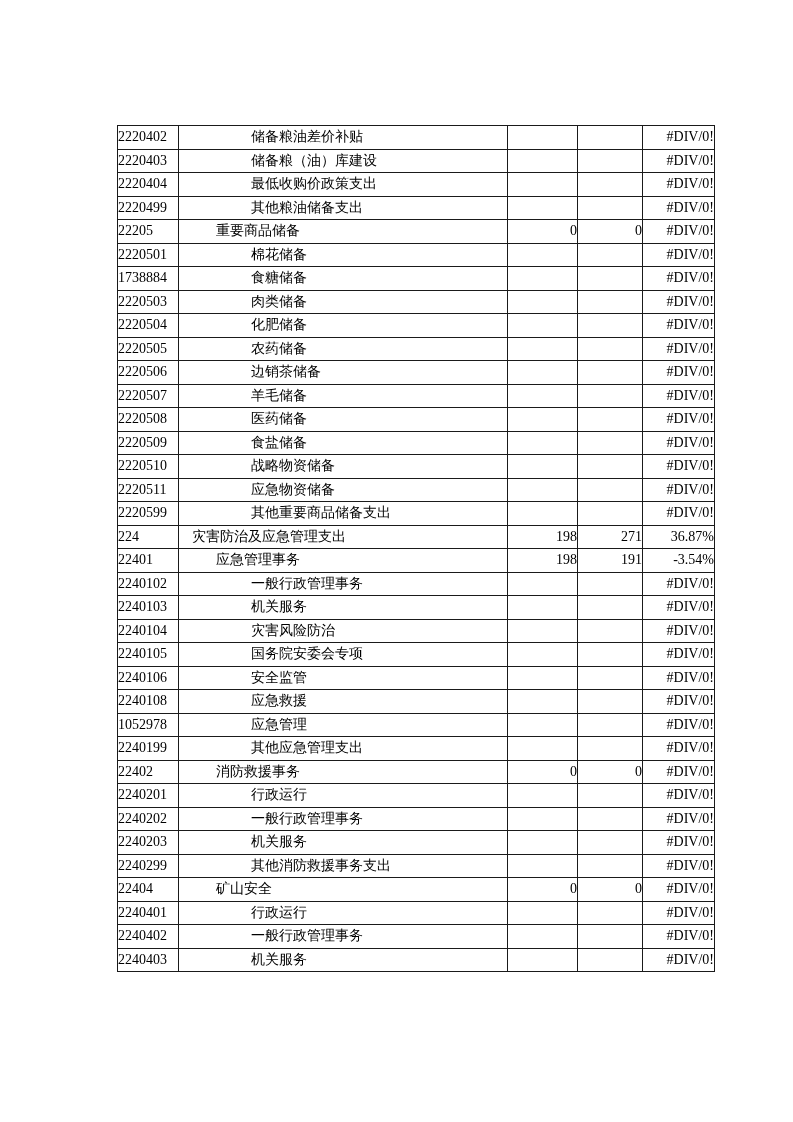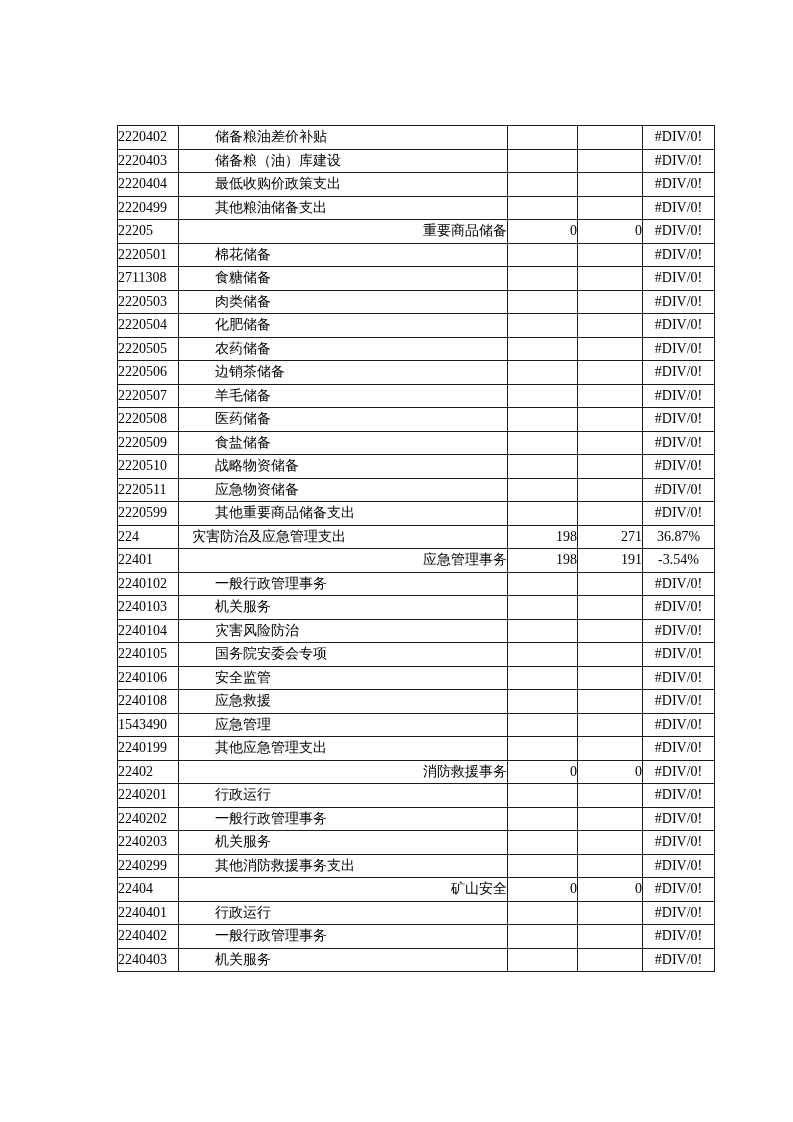--- a/index.html
+++ b/index.html
@@ -33,24 +33,24 @@
     padding: 0;
     font-size: 14px;
     line-height: 22px;
     white-space: nowrap;
     overflow: hidden;
     vertical-align: middle;
   }
   td.cell-code   { padding-left: 3px; }
   td.cell-name   { }
   td.cell-name.ind-l1 { padding-left: 13px;  }
-  td.cell-name.ind-l2 { padding-left: 37px; text-align: right; }
-  td.cell-name.ind-l3 { padding-left: 36px; }
+  td.cell-name.ind-l2 { padding-left: 37px; }
+  td.cell-name.ind-l3 { padding-left: 72px; }
   td.cell-num    { text-align: right; padding-right: 4px; }
-  td.cell-change { text-align: center; padding-right: 3px; }
+  td.cell-change { text-align: right; padding-right: 3px; }
 </style>
 </head>
 <body>
 
 <div class="page">
   <table class="budget-table">
     <colgroup>
       <col style="width:61px">
       <col style="width:329px">
       <col style="width:70px">
@@ -94,21 +94,21 @@
     <td class="cell-change">#DIV/0!</td>
   </tr>
         <tr>
     <td class="cell-code">2220501</td>
     <td class="cell-name ind-l3">棉花储备</td>
     <td class="cell-num"></td>
     <td class="cell-num"></td>
     <td class="cell-change">#DIV/0!</td>
   </tr>
         <tr>
-    <td class="cell-code">2711308</td>
+    <td class="cell-code">1738884</td>
     <td class="cell-name ind-l3">食糖储备</td>
     <td class="cell-num"></td>
     <td class="cell-num"></td>
     <td class="cell-change">#DIV/0!</td>
   </tr>
         <tr>
     <td class="cell-code">2220503</td>
     <td class="cell-name ind-l3">肉类储备</td>
     <td class="cell-num"></td>
     <td class="cell-num"></td>
@@ -227,21 +227,21 @@
     <td class="cell-change">#DIV/0!</td>
   </tr>
         <tr>
     <td class="cell-code">2240108</td>
     <td class="cell-name ind-l3">应急救援</td>
     <td class="cell-num"></td>
     <td class="cell-num"></td>
     <td class="cell-change">#DIV/0!</td>
   </tr>
         <tr>
-    <td class="cell-code">1543490</td>
+    <td class="cell-code">1052978</td>
     <td class="cell-name ind-l3">应急管理</td>
     <td class="cell-num"></td>
     <td class="cell-num"></td>
     <td class="cell-change">#DIV/0!</td>
   </tr>
         <tr>
     <td class="cell-code">2240199</td>
     <td class="cell-name ind-l3">其他应急管理支出</td>
     <td class="cell-num"></td>
     <td class="cell-num"></td>

